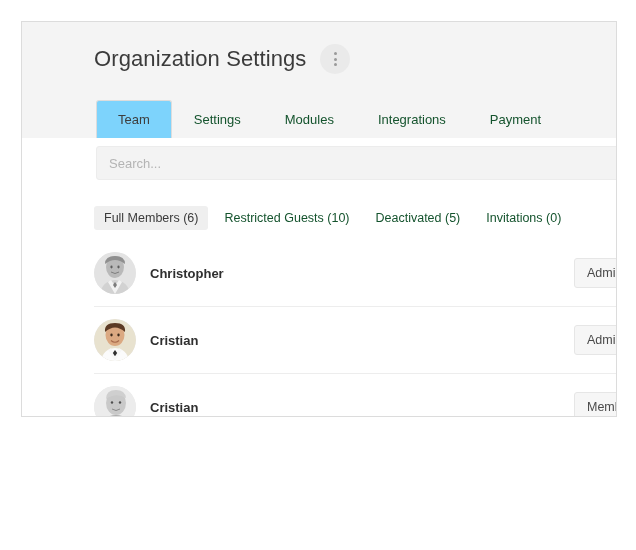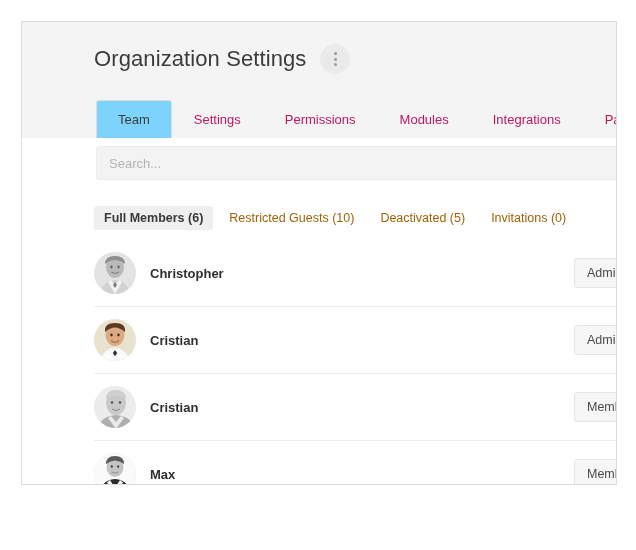--- a/index.html
+++ b/index.html
@@ -19,21 +19,21 @@
     background: #ffffff;
     overflow: hidden;
   }
 
   
   .card {
     position: absolute;
     left: 21px;
     top: 21px;
     width: 596px;           
-    height: 464px;
+    height: 396px;
     border: 1px solid #dcdcdc;
     border-right: 1px solid #dcdcdc;
     box-sizing: border-box;
     background: #ffffff;
     overflow: hidden;
   }
 
   
   .card-header {
     position: absolute;
@@ -88,21 +88,21 @@
     left: 74px;
     bottom: -1px;
     display: flex;
     align-items: flex-end;
     height: 38px;
     white-space: nowrap;
   }
 
   .tab {
     font-size: 13px;
-    color: #be185d;
+    color: #14532d;
     padding: 0 22px;
     height: 38px;
     line-height: 38px;
     cursor: pointer;
     box-sizing: border-box;
     background: transparent;
   }
 
   .tab.active {
     color: #3d3d3d;
@@ -152,29 +152,29 @@
     position: absolute;
     left: 72px;
     top: 68px;
     display: flex;
     align-items: center;
     white-space: nowrap;
   }
 
   .filter-pill {
     font-size: 12.5px;
-    color: #a16207;
+    color: #14532d;
     padding: 5px 10px;
     border-radius: 3px;
     cursor: pointer;
     margin-right: 6px;
   }
   .filter-pill.active {
     color: #3a3a3a;
-    font-weight: bold;
+    font-weight: normal;
     background: #efefef;
   }
 
   
   .member-list {
     position: absolute;
     left: 72px;
     top: 102px;
     right: 0;
   }
@@ -238,21 +238,20 @@
         <div class="kebab-btn">
           <span class="dot"></span>
           <span class="dot"></span>
           <span class="dot"></span>
         </div>
       </div>
 
       <div class="tabs">
         <div class="tab active">Team</div>
         <div class="tab">Settings</div>
-        <div class="tab">Permissions</div>
         <div class="tab">Modules</div>
         <div class="tab">Integrations</div>
         <div class="tab">Payment</div>
 
       </div>
 
     </div>
 
     <div class="card-body">
 

